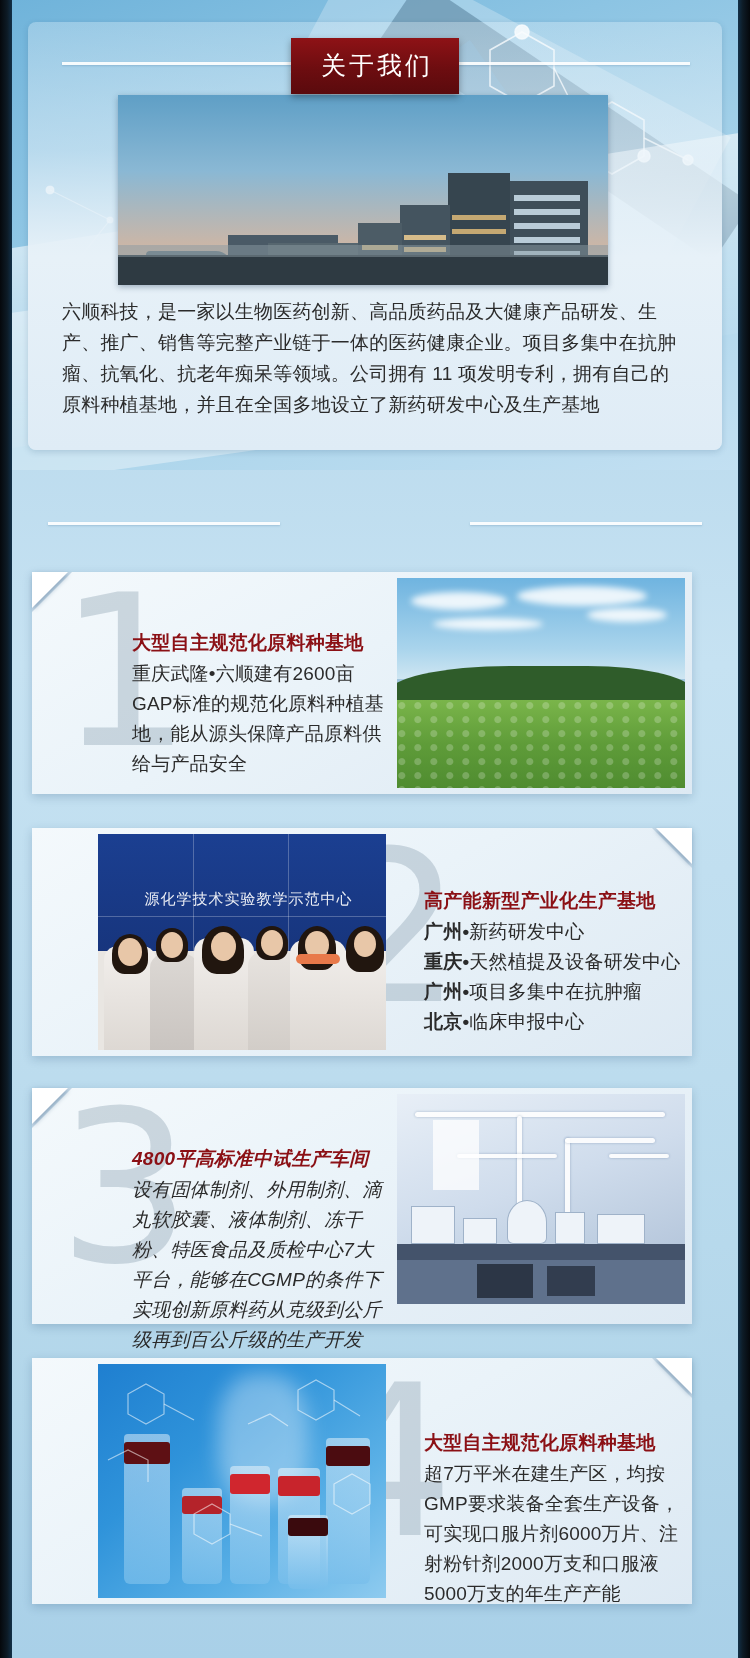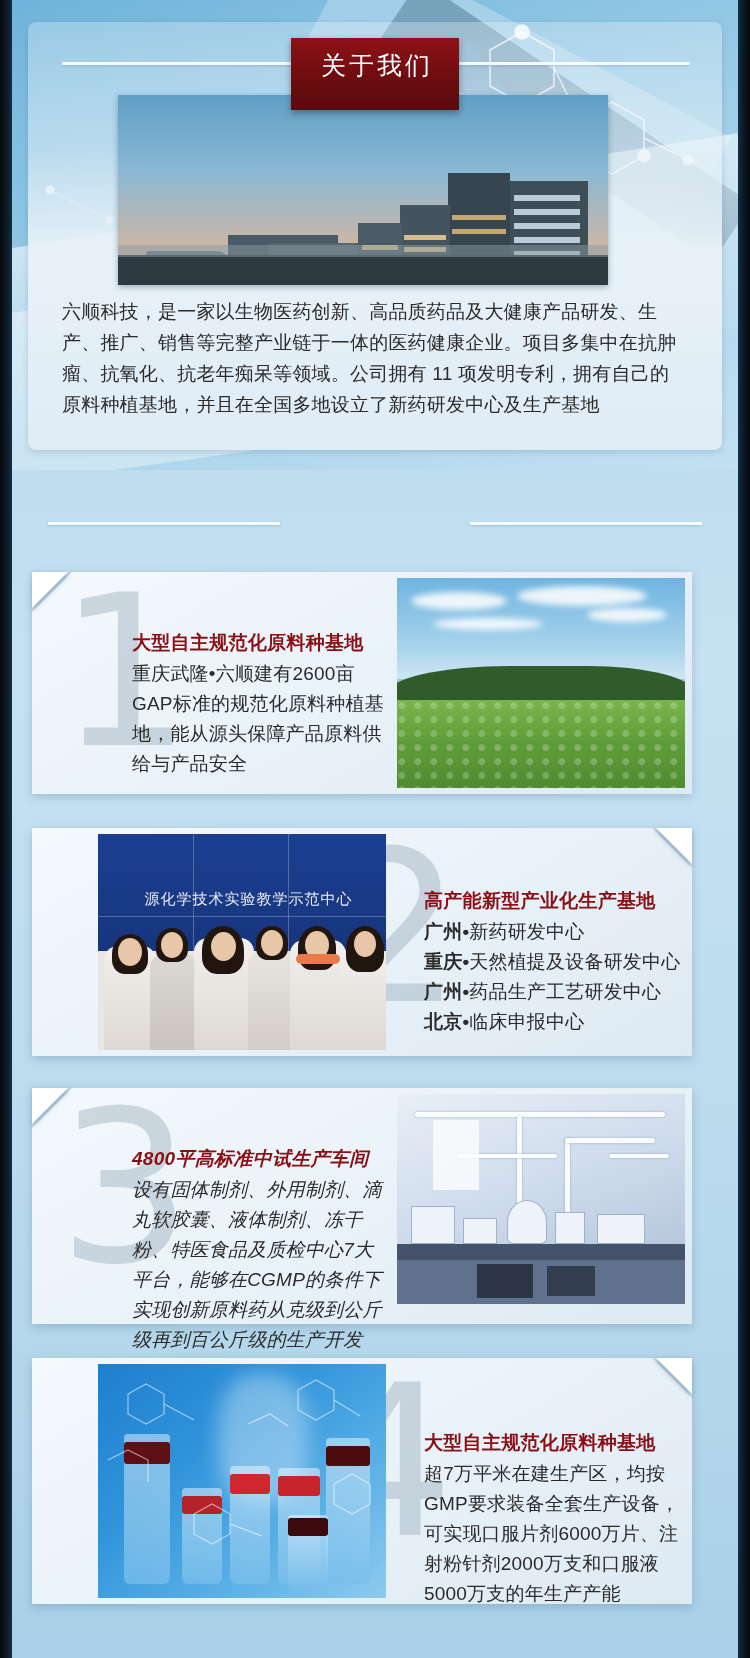--- a/index.html
+++ b/index.html
@@ -54,21 +54,21 @@
   }
 
   
   .badge-row { position: absolute; left: 0; width: 750px; display: flex; align-items: center; justify-content: center; }
   .badge {
     position: relative;
     background: linear-gradient(180deg,#8e1216 0%, #6d0d10 55%, #5a0a0d 100%);
     color: #fff;
     font-size: 25px;
     letter-spacing: 3px;
-    padding: 11px 26px 28px 30px;
+    padding: 11px 26px 12px 30px;
     font-weight: 400;
     box-shadow: 0 3px 7px rgba(0,0,0,0.35);
     z-index: 3;
     white-space: nowrap;
   }
   .rule {
     position: absolute; height: 3px;
     background: rgba(255,255,255,0.9);
     box-shadow: 0 1px 2px rgba(60,110,150,0.25);
   }
@@ -311,21 +311,21 @@
         <div class="coat" style="left:242px; width:48px; height:102px;"></div>
         <div class="hair" style="left:248px; top:92px; width:38px; height:46px;"></div>
         <div class="head" style="left:256px; top:97px; width:22px; height:26px;"></div>
       </div>
     </div>
     <div class="card-text" style="left:392px; top:60px; width:270px;">
       <div class="card-title">高产能新型产业化生产基地</div>
       <div class="card-body">
         <div class="rd-line"><b>广州</b><b>•</b><span>新药研发中心</span></div>
         <div class="rd-line"><b>重庆</b><b>•</b><span>天然植提及设备研发中心</span></div>
-        <div class="rd-line"><b>广州</b><b>•</b><span>药品生产工艺研发中心</span></div>
+        <div class="rd-line"><b>广州</b><b>•</b><span>项目多集中在抗肿瘤</span></div>
         <div class="rd-line"><b>北京</b><b>•</b><span>临床申报中心</span></div>
       </div>
     </div>
   </div>
 
   <div class="card" style="left:32px; top:1088px; width:660px; height:236px;">
     <span class="fold tl"></span>
     <div class="watermark" style="left:26px; top:6px;">3</div>
     <div class="photo" style="left:365px; top:6px; width:288px; height:210px;">
       <div class="scene plant">

